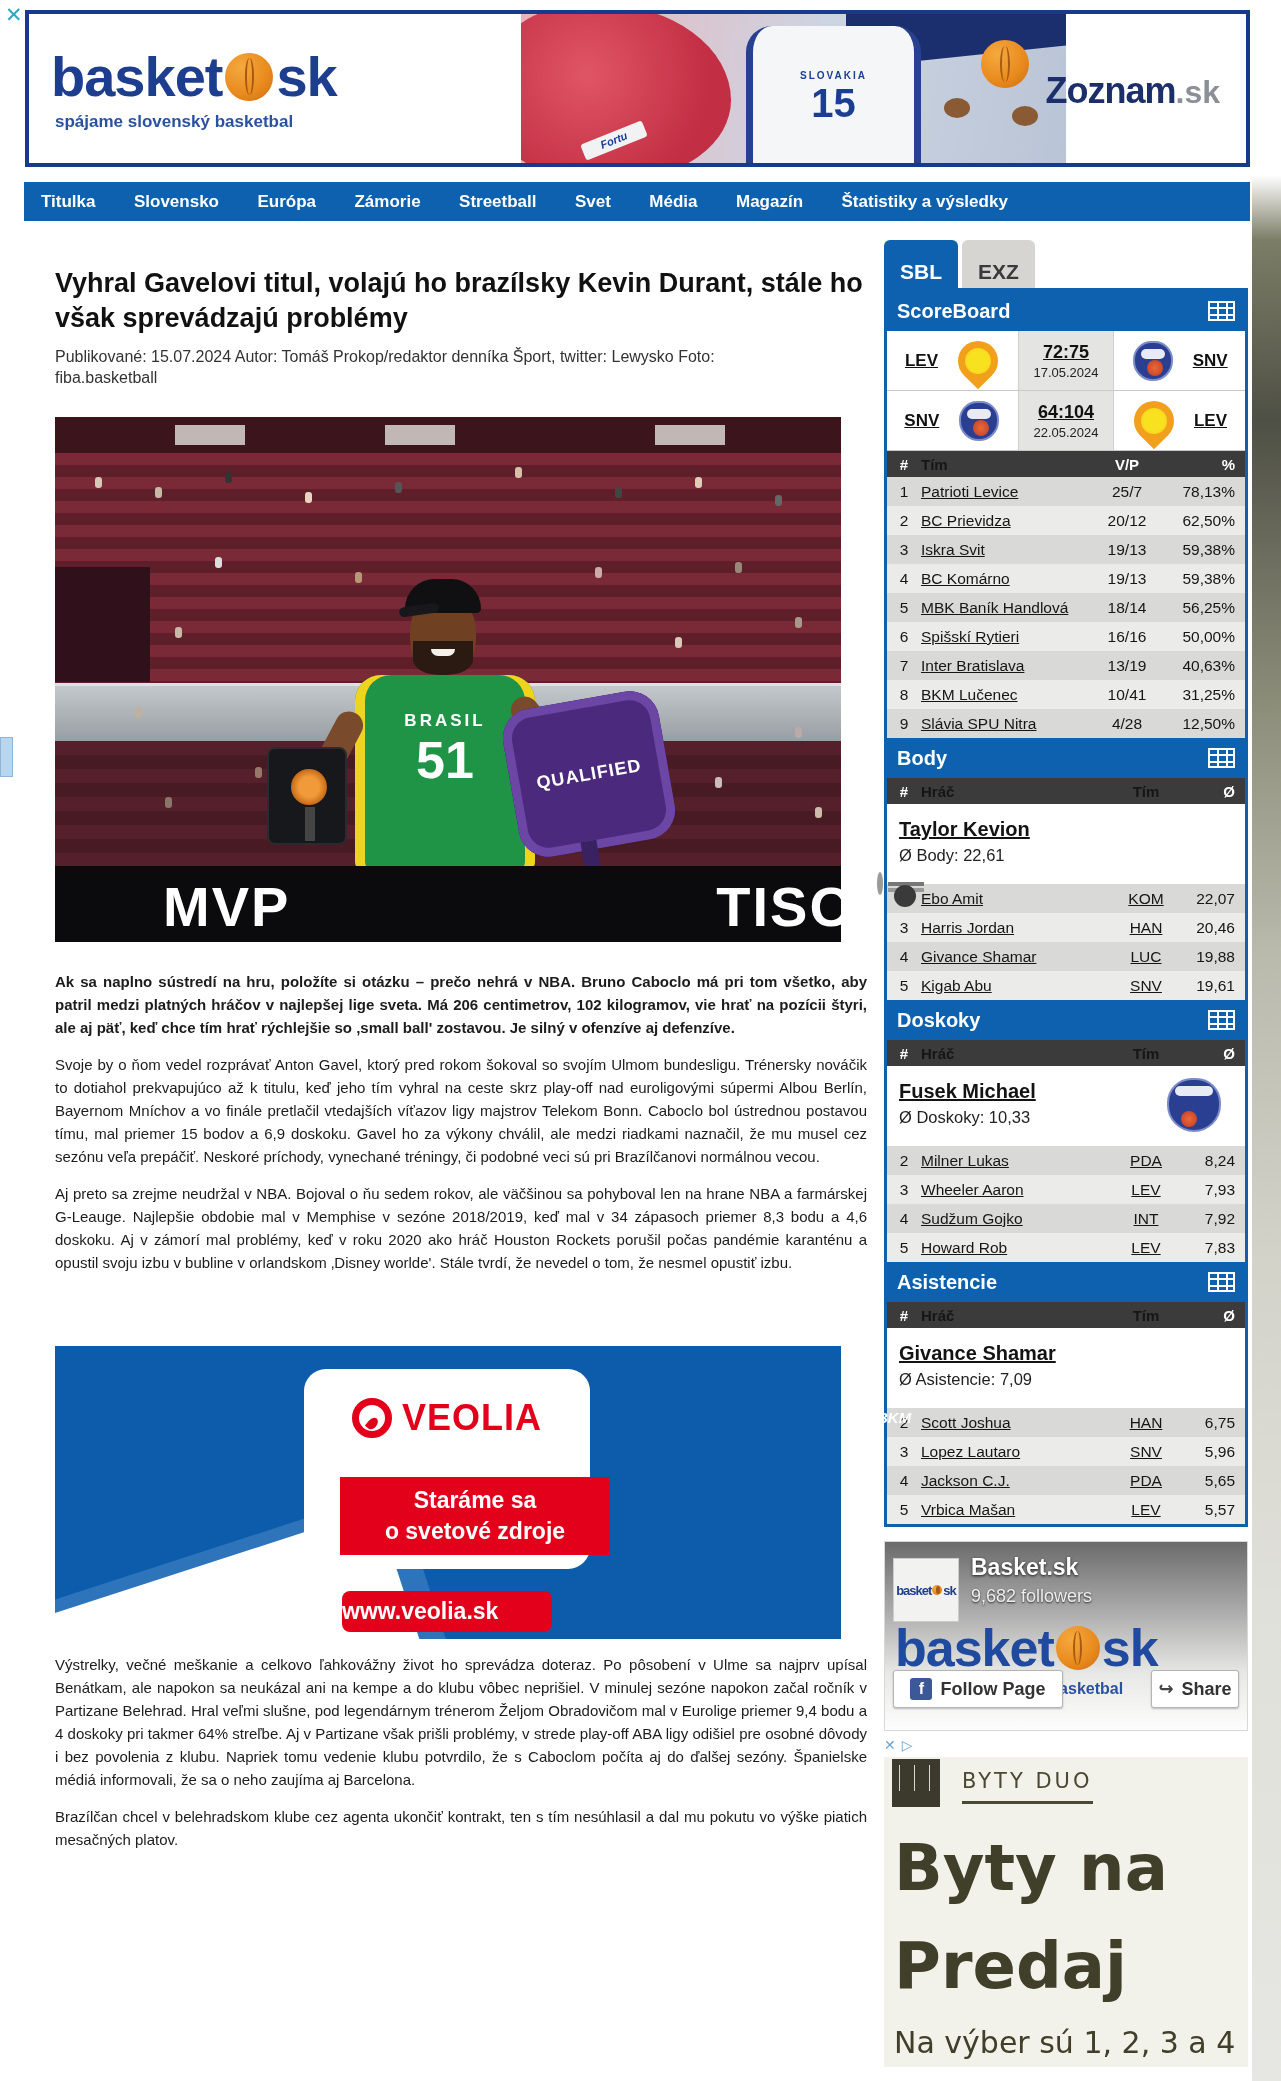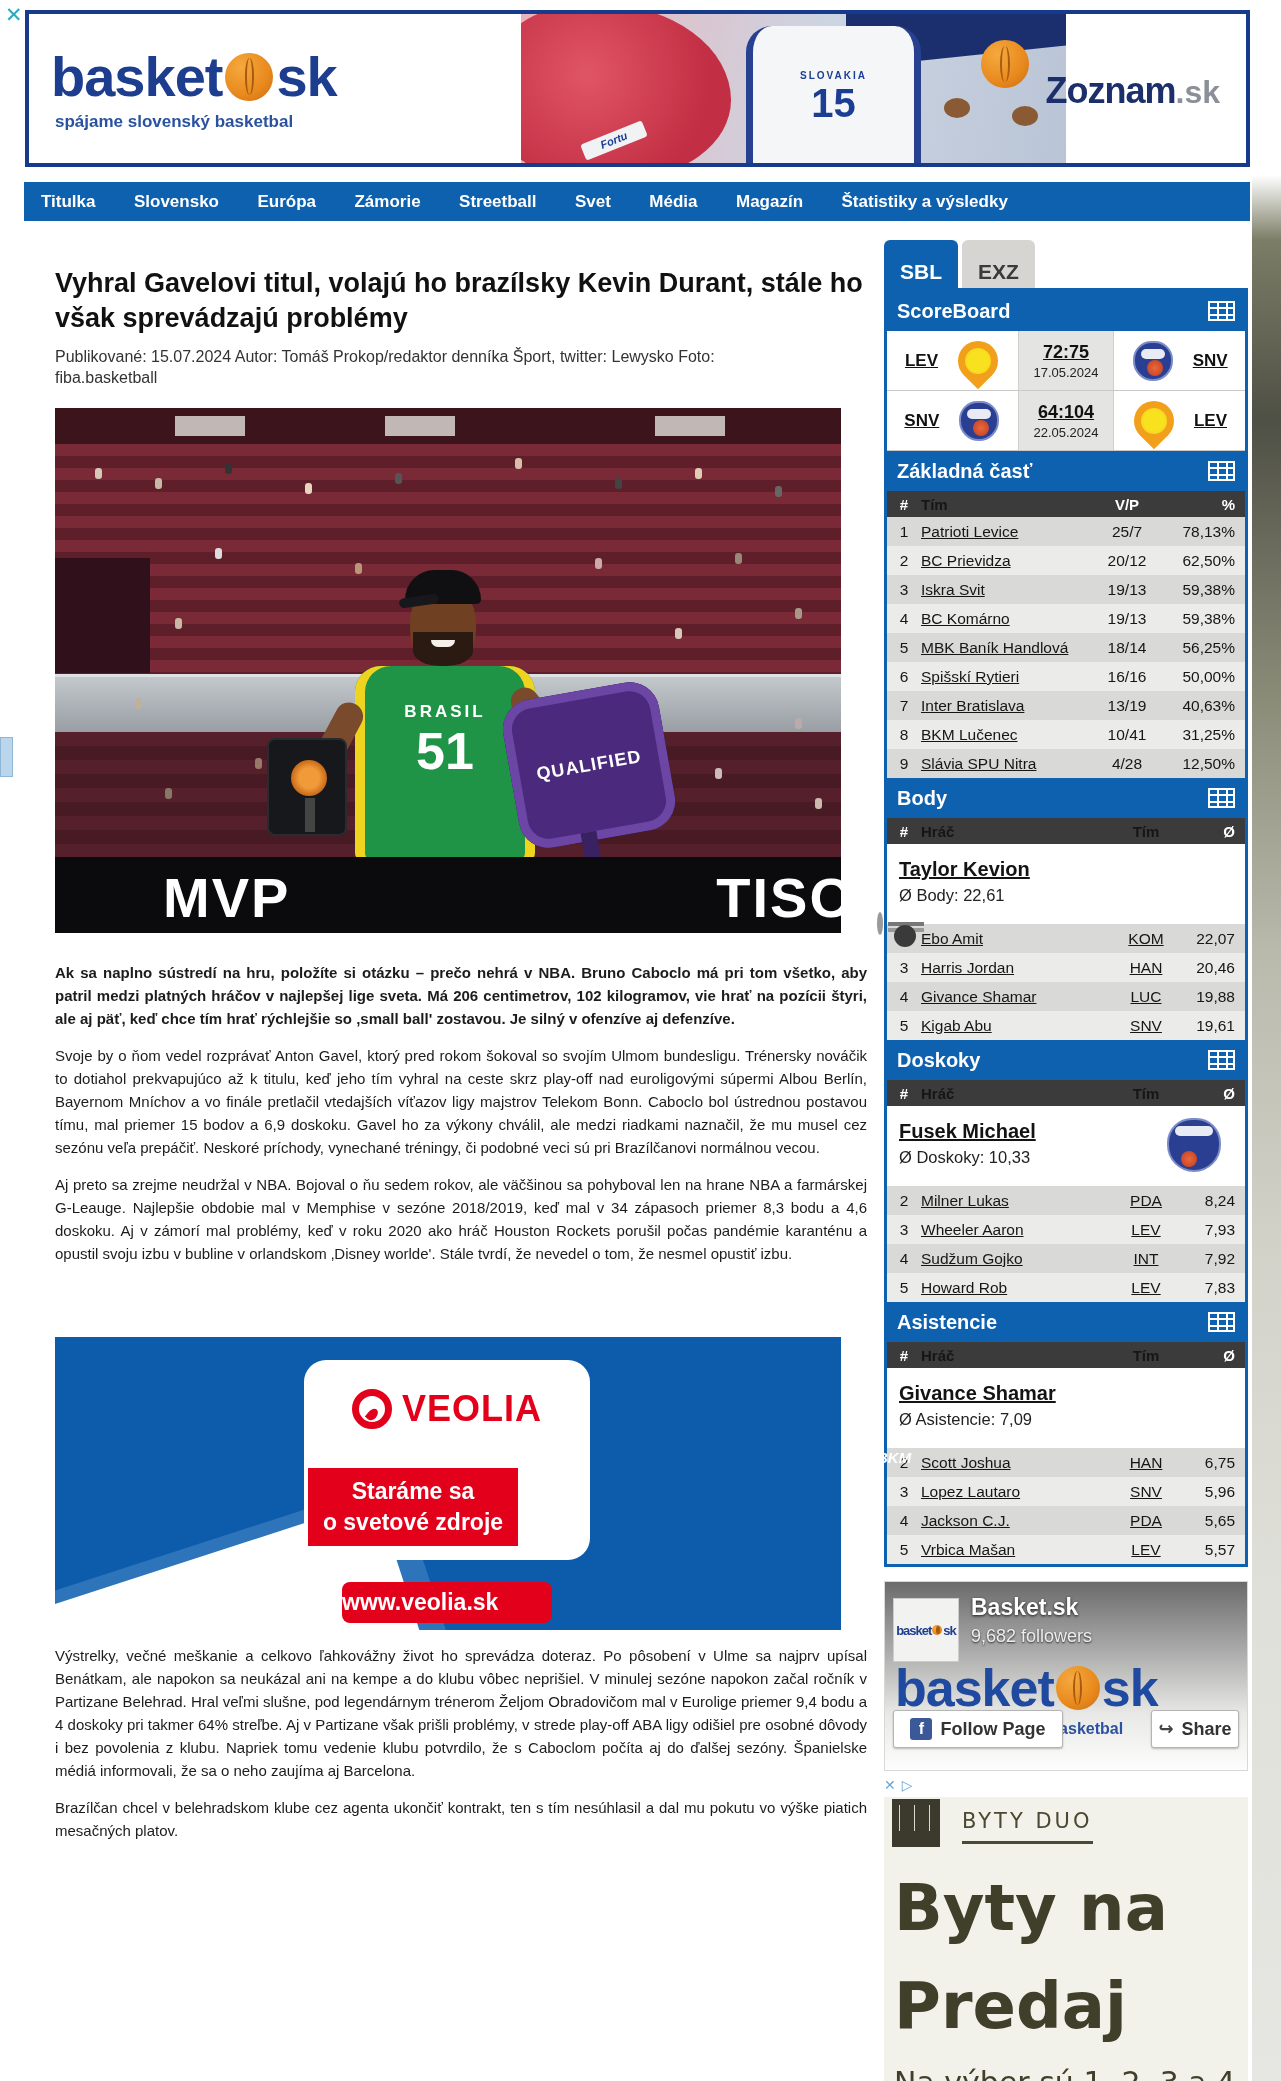--- a/index.html
+++ b/index.html
@@ -41,21 +41,21 @@
   .nav a { display:inline-block; padding:0 17px; line-height:39px; color:#fff; font-size:17px; font-weight:bold; text-decoration:none; cursor:pointer; }
 
   
   .main-col { position:absolute; left:55px; top:221px; width:812px; }
   .title { margin-top:45px; font-size:27px; line-height:35px; font-weight:bold; color:#111; }
   .meta { margin-top:10px; font-size:16px; line-height:21px; color:#333; }
   .para { margin-top:14px; font-size:15px; line-height:23px; color:#1c1c1c; text-align:justify; }
   .para.bold { font-weight:bold; margin-top:28px; }
 
   
-  .photo { position:relative; margin-top:20px; width:786px; height:525px; overflow:hidden; background:#5c1e29; }
+  .photo { position:relative; margin-top:29px; width:786px; height:525px; overflow:hidden; background:#5c1e29; }
   .ph-banners { position:absolute; left:0; top:0; width:100%; height:36px; background:#3c141c; }
   .ph-banners i { position:absolute; top:8px; width:70px; height:20px; background:#d8d4d0; opacity:.85; }
   .ph-seats { position:absolute; left:0; top:36px; width:100%; height:230px;
     background:repeating-linear-gradient(#7a2936 0 12px, #5f1f2a 12px 24px); }
   .ph-tunnel { position:absolute; left:0; top:150px; width:95px; height:115px; background:#30101a; }
   .ph-concrete { position:absolute; left:0; top:266px; width:100%; height:58px; background:linear-gradient(#c3c8cc,#989ea3); border-top:3px solid #dde1e4; }
   .ph-lower { position:absolute; left:0; top:324px; width:100%; height:125px; background:repeating-linear-gradient(#55202b 0 14px, #481a24 14px 28px); }
   .crowd { position:absolute; left:40px; top:60px; width:7px; height:11px; border-radius:3px; background:#d8c8b8;
     box-shadow: 60px 10px #c8b8a8, 130px -5px #333, 210px 15px #e8d5c0, 300px 5px #555, 420px -10px #d8c0a8, 520px 10px #444, 600px 0 #e0cdb8, 680px 18px #666, 120px 80px #ddd, 260px 95px #b89878, 500px 90px #caa, 640px 85px #987, 80px 150px #c9b8a5, 580px 160px #d8c8b8, 700px 140px #a89888, 40px 230px #c0b0a0, 700px 250px #baa, 160px 290px #987868, 620px 300px #cbb, 70px 320px #876, 720px 330px #cba; }
   .ph-board { position:absolute; left:0; top:449px; width:100%; height:76px; background:#0b0b0d; color:#fff; }
@@ -82,21 +82,21 @@
 
   
   .veolia { position:relative; margin-top:72px; width:786px; height:293px; background:#0d5cab; overflow:hidden; cursor:pointer; }
   .veolia .cut2 { position:absolute; left:-40px; bottom:-90px; width:420px; height:180px; background:#2d74ba; transform:rotate(-18deg); }
   .veolia .cut1 { position:absolute; left:-60px; bottom:-110px; width:420px; height:180px; background:#ffffff; transform:rotate(-18deg); }
   .v-card { position:absolute; left:249px; top:23px; width:286px; height:200px; background:#fff; border-radius:22px; }
   .v-logo { position:absolute; left:0; top:28px; width:100%; display:flex; justify-content:center; align-items:center; gap:10px; }
   .v-ring { width:40px; height:40px; border:7px solid #e2001a; border-radius:50%; position:relative; }
   .v-ring::after { content:""; position:absolute; left:9px; top:12px; width:9px; height:13px; background:#e2001a; border-radius:50% 50% 50% 0; transform:rotate(40deg); }
   .v-brand { font-size:36px; font-weight:bold; color:#e2001a; letter-spacing:1px; }
-  .v-slogan { position:absolute; left:4px; top:108px; width:210px; background:#e2001a; color:#fff; font-weight:bold; font-size:23px; line-height:31px; text-align:center; padding:8px 0; }
+  .v-slogan { position:absolute; left:36px; top:108px; width:270px; background:#e2001a; color:#fff; font-weight:bold; font-size:23px; line-height:31px; text-align:center; padding:8px 0; }
   .v-url { position:absolute; left:287px; top:245px; width:210px; background:#e2001a; color:#fff; font-weight:bold; font-size:23px; text-align:left; padding:7px 0; border-radius:8px; }
 
   
   .sidebar { position:absolute; left:884px; top:240px; width:364px; }
   .tabs { display:flex; }
   .tab { height:48px; line-height:48px; padding:8px 16px; font-size:21px; font-weight:bold; border-radius:6px 6px 0 0; cursor:pointer; }
   .tab.active { background:#0d61ae; color:#fff; }
   .tab.inactive { background:#d7d5d1; color:#3a3a3a; margin-left:4px; }
   .panel { border:3px solid #0d61ae; background:#fff; }
   .sec-head { height:40px; background:#0d61ae; color:#fff; font-size:20px; font-weight:bold; line-height:40px; padding-left:10px; position:relative; }
@@ -318,24 +318,20 @@
           <span class="date">22.05.2024</span>
         </div>
         <div class="m-side">
           <span class="tlogo">
               <span class="lev-shape"></span>
             </span>
           <a>LEV</a>
         </div>
       </div>
 
-      <div class="sec-head">
-        <span>Základná časť</span>
-        <span class="tbl-icon"></span>
-      </div>
       <div class="colhead">
         <span class="c-rank">#</span>
         <span class="c-name" style="text-decoration:none">Tím</span>
         <span class="c-vp">V/P</span>
         <span class="c-pct">%</span>
       </div>
       <div>
 
           <div class="srow">
             <span class="c-rank">1</span>

